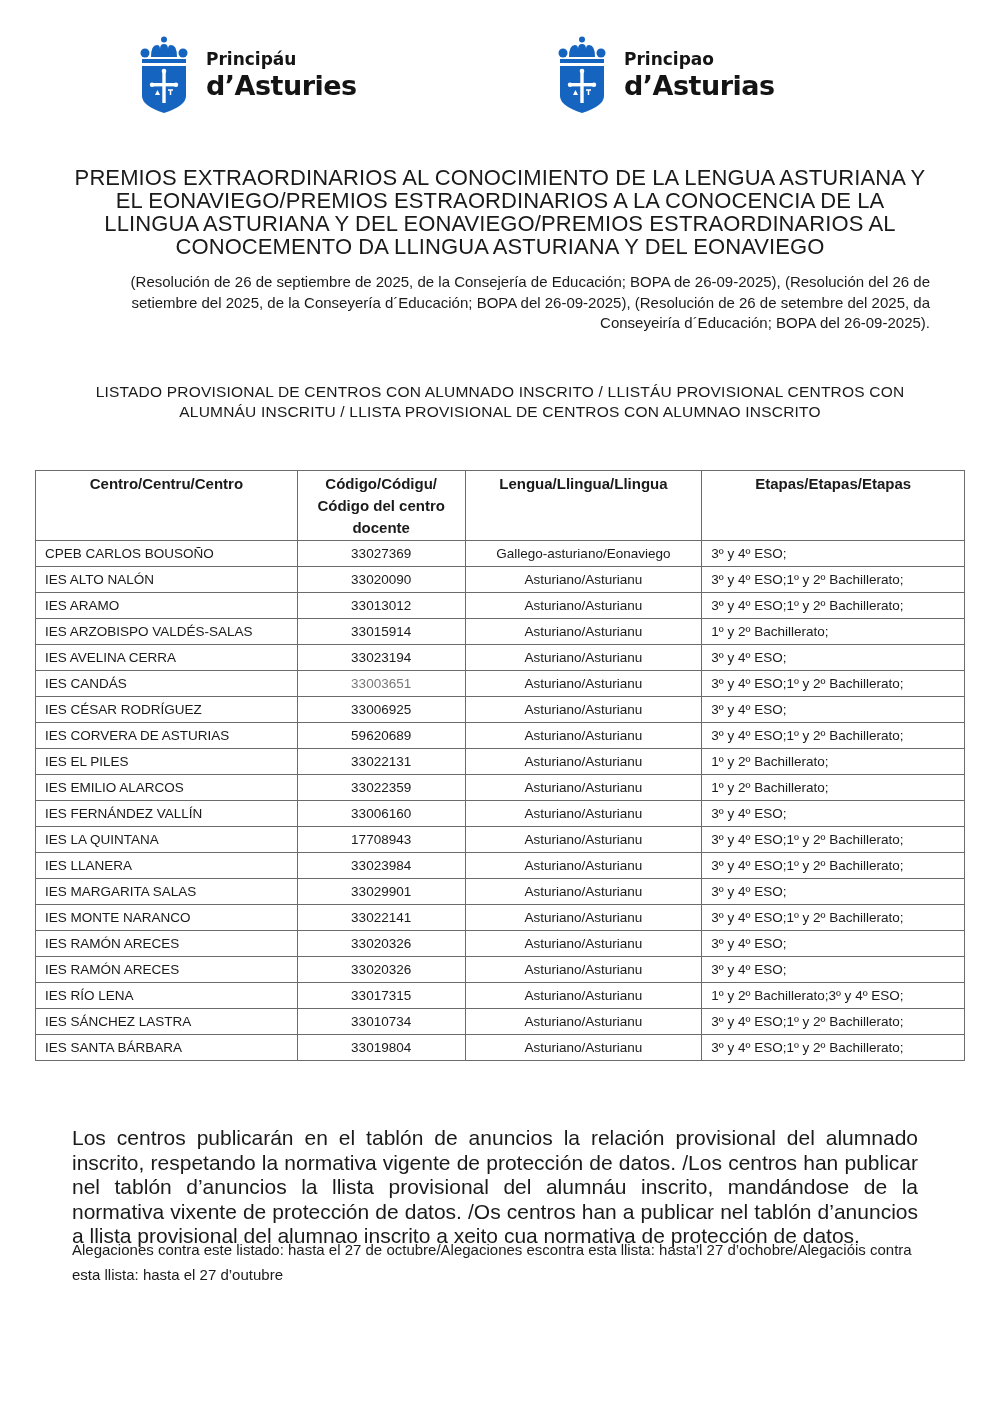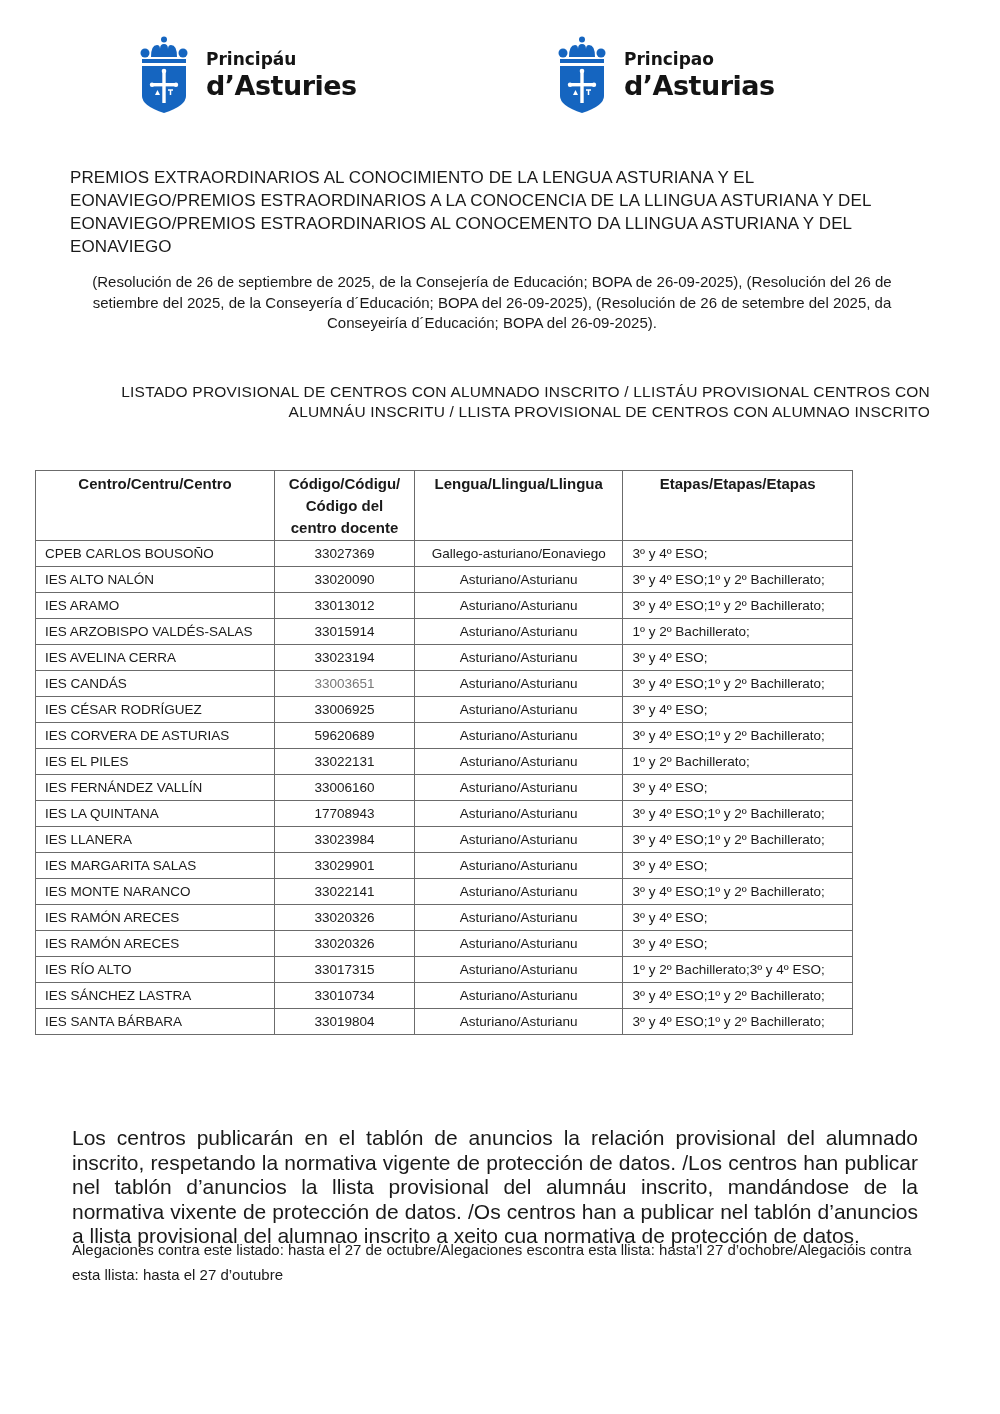--- a/index.html
+++ b/index.html
@@ -7,25 +7,25 @@
   body { position: relative; font-family: "Liberation Sans", sans-serif; color: #1a1a1a; overflow: hidden; }
 
   .logo { position: absolute; top: 36px; display: flex; align-items: center; }
   .logo-left { left: 140px; }
   .logo-right { left: 558px; }
   .logo svg { display: block; }
   .logo-text { margin-left: 18px; font-family: "DejaVu Sans", sans-serif; font-weight: bold; color: #141414; line-height: 1; }
   .logo-text .l1 { font-size: 17px; letter-spacing: 0px; margin-bottom: 4px; display: block; }
   .logo-text .l2 { font-size: 27px; letter-spacing: -0.5px; display: block; }
 
-  .title { position: absolute; top: 166px; left: 70px; width: 860px; font-size: 17px; line-height: 23px; color: #1a1a1a; letter-spacing: 0.1px; }
-  .resolution { position: absolute; top: 272px; left: 62px; width: 860px; text-align: center; font-size: 15px; line-height: 20.5px; color: #1a1a1a; }
-  .subtitle { position: absolute; top: 382px; left: 70px; width: 860px; text-align: right; font-size: 15.5px; line-height: 20px; color: #1a1a1a; letter-spacing: 0.2px; }
-
-  table.centros { position: absolute; top: 470px; left: 35px; width: 818px; border-collapse: collapse; font-family: "Liberation Sans", sans-serif; font-size: 13.5px; color: #1a1a1a; padding-left: 32px; }
+  .title { position: absolute; top: 166px; left: 70px; width: 860px; text-align: center; font-size: 22px; line-height: 23px; color: #1a1a1a; letter-spacing: 0.1px; }
+  .resolution { position: absolute; top: 272px; left: 70px; width: 860px; text-align: right; font-size: 15px; line-height: 20.5px; color: #1a1a1a; }
+  .subtitle { position: absolute; top: 382px; left: 70px; width: 860px; text-align: center; font-size: 15.5px; line-height: 20px; color: #1a1a1a; letter-spacing: 0.2px; }
+
+  table.centros { position: absolute; top: 470px; left: 35px; width: 930px; border-collapse: collapse; font-family: "Liberation Sans", sans-serif; font-size: 13.5px; color: #1a1a1a; padding-left: 32px; }
   table.centros th, table.centros td { border: 1px solid #6b6b6b; }
   table.centros th { font-weight: bold; font-size: 15px; line-height: 22px; vertical-align: top; text-align: center; padding: 2px 6px 0 6px; height: 70px; }
   table.centros td { height: 26px; padding: 0 9px; white-space: nowrap; }
   td.c-name { text-align: left; }
   td.c-code { text-align: center; }
   td.c-lang { text-align: center; }
   td.c-stage { text-align: left; }
   td.muted { color: #777777; }
 
   .notice { position: absolute; top: 1126px; left: 72px; width: 846px; font-family: "Liberation Sans", sans-serif; font-size: 21px; line-height: 24.5px; text-align: justify; color: #1a1a1a; }
@@ -147,20 +147,26 @@
         <td class="c-lang">Asturiano/Asturianu</td>
         <td class="c-stage">3º y 4º ESO;1º y 2º Bachillerato;</td>
       </tr>
       <tr>
         <td class="c-name">IES EL PILES</td>
         <td class="c-code">33022131</td>
         <td class="c-lang">Asturiano/Asturianu</td>
         <td class="c-stage">1º y 2º Bachillerato;</td>
       </tr>
       <tr>
+        <td class="c-name">IES EMILIO ALARCOS</td>
+        <td class="c-code">33022359</td>
+        <td class="c-lang">Asturiano/Asturianu</td>
+        <td class="c-stage">1º y 2º Bachillerato;</td>
+      </tr>
+      <tr>
         <td class="c-name">IES FERNÁNDEZ VALLÍN</td>
         <td class="c-code">33006160</td>
         <td class="c-lang">Asturiano/Asturianu</td>
         <td class="c-stage">3º y 4º ESO;</td>
       </tr>
       <tr>
         <td class="c-name">IES LA QUINTANA</td>
         <td class="c-code">17708943</td>
         <td class="c-lang">Asturiano/Asturianu</td>
         <td class="c-stage">3º y 4º ESO;1º y 2º Bachillerato;</td>
@@ -189,21 +195,21 @@
         <td class="c-lang">Asturiano/Asturianu</td>
         <td class="c-stage">3º y 4º ESO;</td>
       </tr>
       <tr>
         <td class="c-name">IES RAMÓN ARECES</td>
         <td class="c-code">33020326</td>
         <td class="c-lang">Asturiano/Asturianu</td>
         <td class="c-stage">3º y 4º ESO;</td>
       </tr>
       <tr>
-        <td class="c-name">IES RÍO ALTO</td>
+        <td class="c-name">IES RÍO LENA</td>
         <td class="c-code">33017315</td>
         <td class="c-lang">Asturiano/Asturianu</td>
         <td class="c-stage">1º y 2º Bachillerato;3º y 4º ESO;</td>
       </tr>
       <tr>
         <td class="c-name">IES SÁNCHEZ LASTRA</td>
         <td class="c-code">33010734</td>
         <td class="c-lang">Asturiano/Asturianu</td>
         <td class="c-stage">3º y 4º ESO;1º y 2º Bachillerato;</td>
       </tr>

